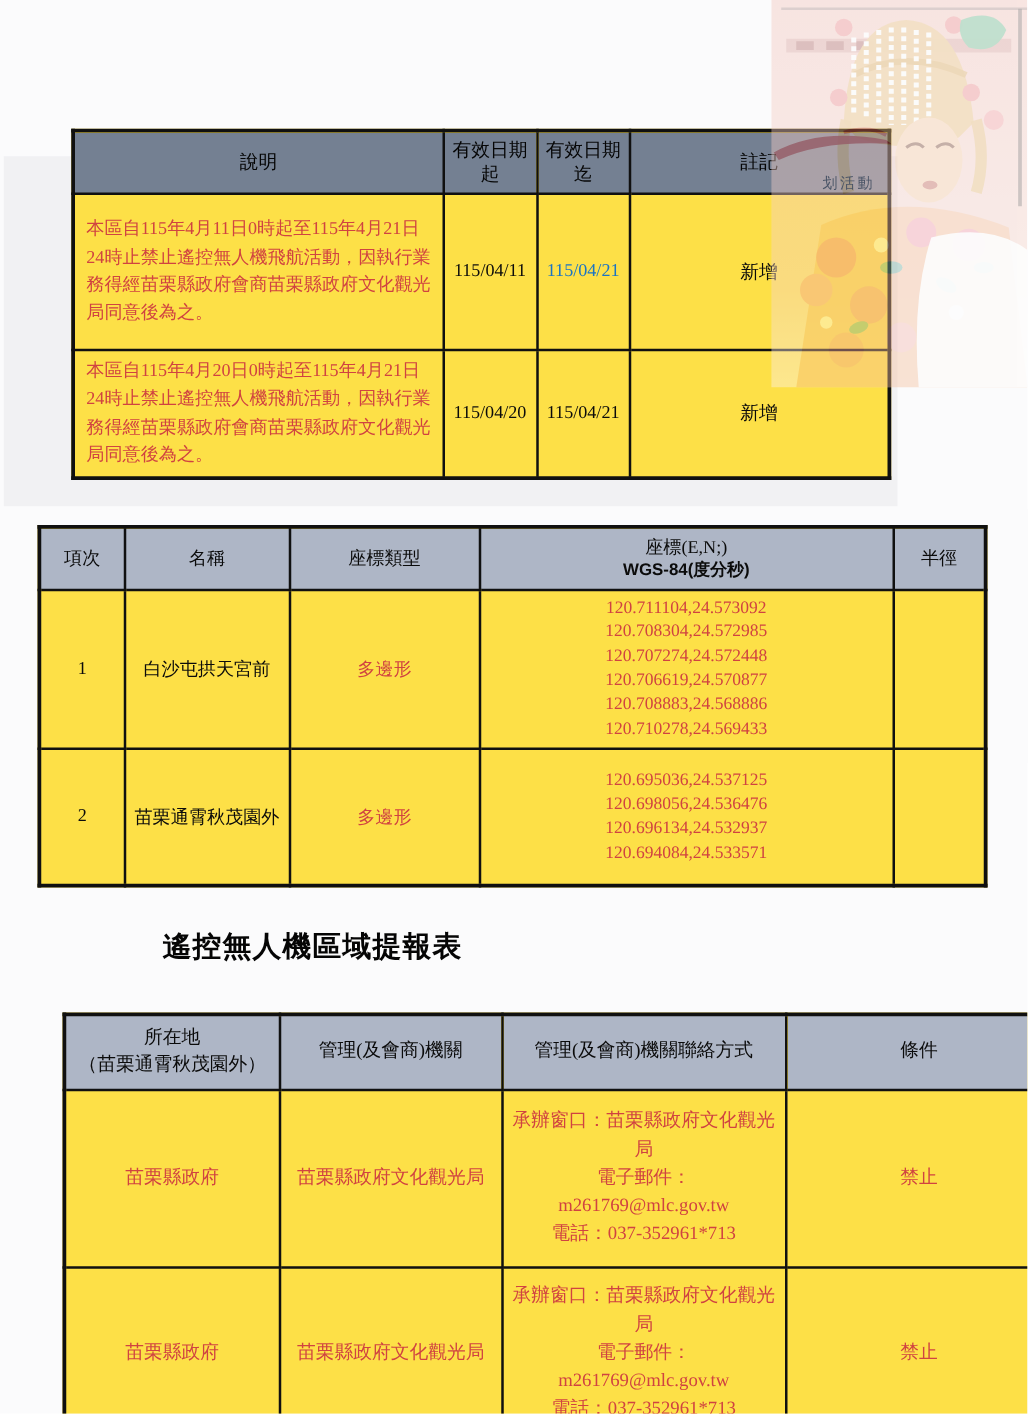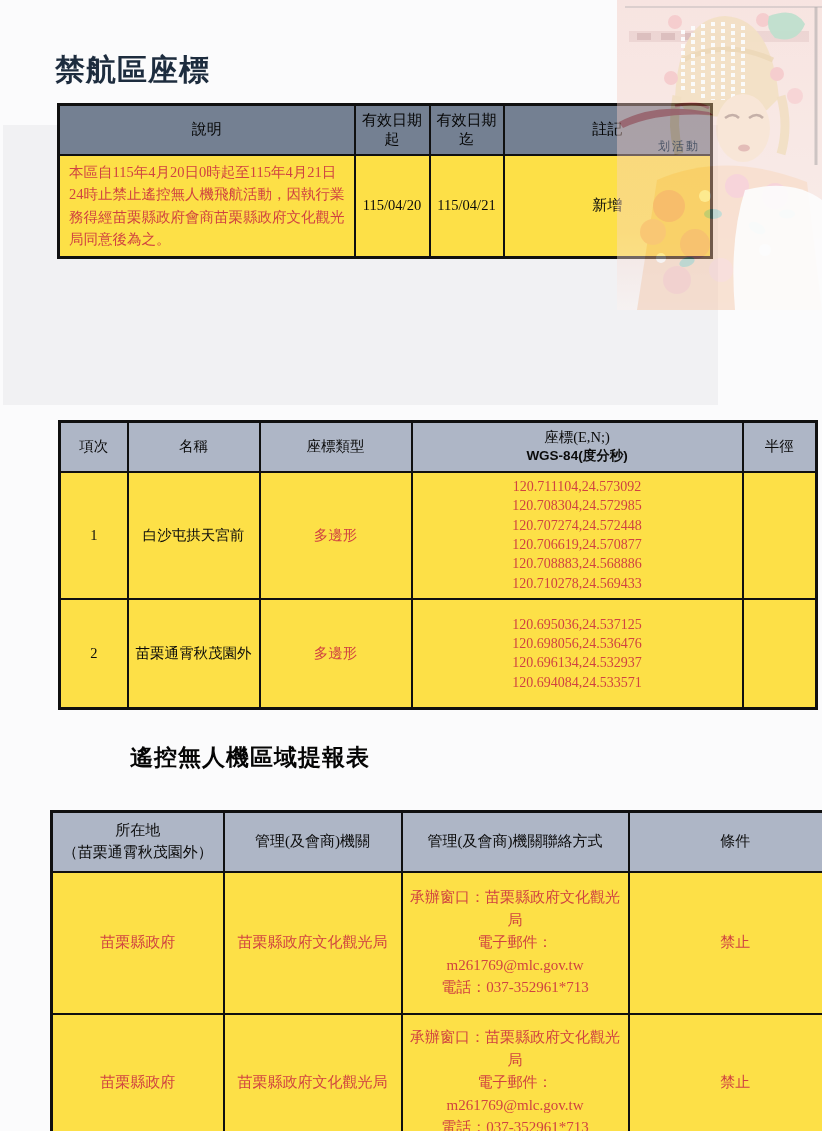--- a/index.html
+++ b/index.html
@@ -30,21 +30,21 @@
   .t1{left:57px;top:103px;width:656px;}
   .t1 th{background:var(--header-dark);font-size:15px;height:50px;color:#050505;}
   .t1 .r1{height:125px;}
   .t1 .r2{height:103px;margin-top:16px;}
   .t1 .desc{color:var(--accent-red);font-size:14.5px;line-height:1.55;text-align:left;padding:4px 9px;}
   .t1 .date{font-size:14.5px;}
   .t1 .date-blue{color:var(--link-blue);}
   .t1 .note{font-size:15px;}
 
   
-  .t2{left:30px;top:420px;width:760px;margin-left:28px;}
+  .t2{left:30px;top:420px;width:760px;}
   .t2 th{background:var(--header-light);font-size:14.5px;height:50px;}
   .t2 .hdr-sub{font-family:var(--sans);font-weight:bold;font-size:13.5px;}
   .t2 .r1{height:127px;}
   .t2 .r2{height:110px;}
   .t2 td{font-size:14.5px;}
   .t2 .red{color:var(--accent-red);}
   .t2 .coords{color:var(--accent-red);font-size:14px;line-height:1.38;}
 
   
   .t3-title{position:absolute;left:130px;top:742px;font-size:23px;font-weight:bold;letter-spacing:1px;color:#050505;}
@@ -57,37 +57,42 @@
   
   .watermark{position:absolute;left:617px;top:0;width:205px;height:310px;opacity:0.42;z-index:5;pointer-events:none;}
   .watermark svg{display:block;}
   .wm-caption{position:absolute;left:6px;top:138px;font-size:12px;color:#0f172a;font-family:var(--sans);letter-spacing:2px;margin-left:35px;}
 </style>
 </head>
 <body>
 
 <div class="page">
 
-  <h1 class="doc-title">禁航區座標</h1>
 
   <div class="panel-shadow"></div>
 
   <table class="t1">
     <colgroup>
         <col style="width:296px">
         <col style="width:75px">
         <col style="width:74px">
         <col>
       </colgroup>
     <tbody>
         <tr>
       <th>說明</th>
       <th>有效日期起</th>
       <th>有效日期迄</th>
       <th>註記</th>
+    </tr>
+    <tr class="r1">
+      <td class="desc">本區自115年4月11日0時起至115年4月21日24時止禁止遙控無人機飛航活動，因執行業務得經苗栗縣政府會商苗栗縣政府文化觀光局同意後為之。</td>
+      <td class="date">115/04/11</td>
+      <td class="date date-blue">115/04/21</td>
+      <td class="note">新增</td>
     </tr>
     <tr class="r2">
       <td class="desc">本區自115年4月20日0時起至115年4月21日24時止禁止遙控無人機飛航活動，因執行業務得經苗栗縣政府會商苗栗縣政府文化觀光局同意後為之。</td>
       <td class="date">115/04/20</td>
       <td class="date">115/04/21</td>
       <td class="note">新增</td>
     </tr>
   </tbody>
     </table>
 

